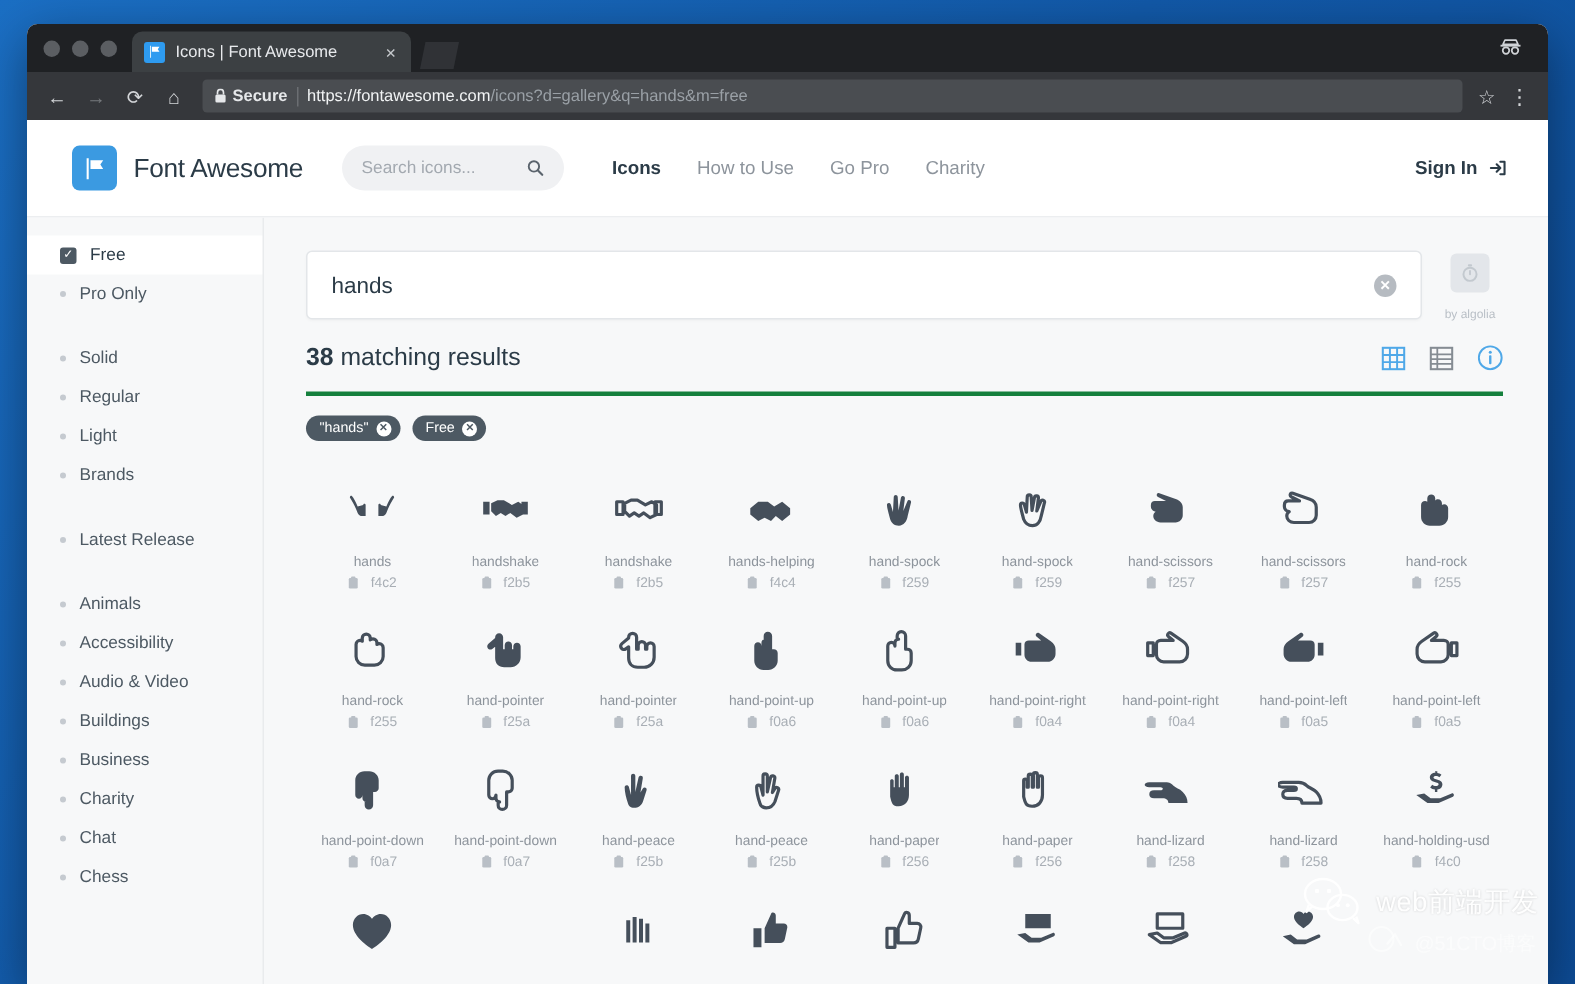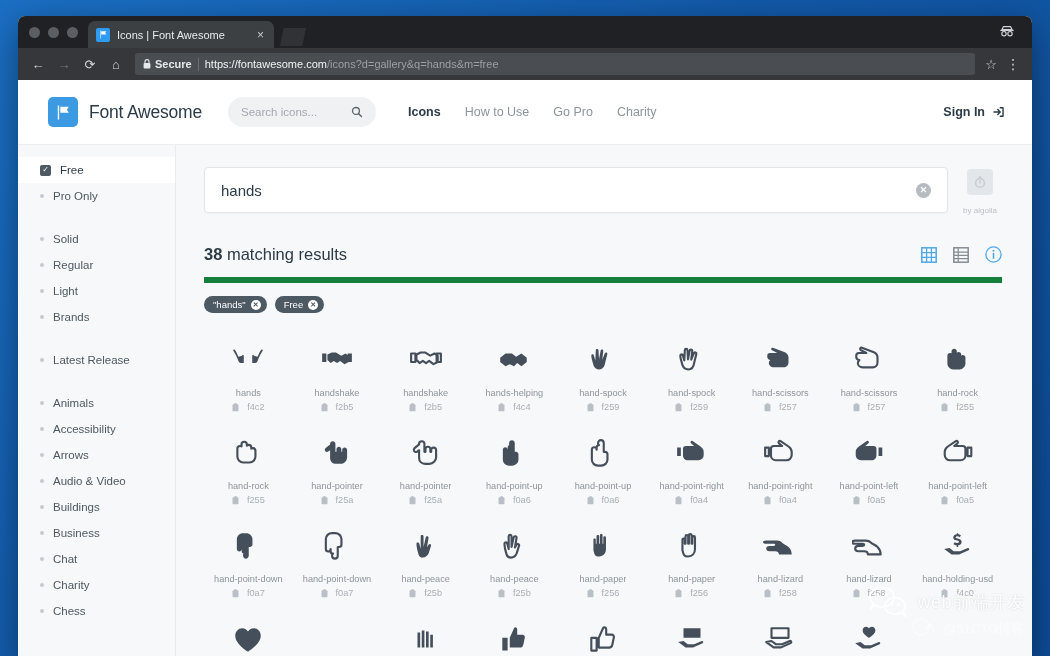--- a/index.html
+++ b/index.html
@@ -219,23 +219,23 @@
   .algolia-box {
     width: 26px; height: 26px; border-radius: 4px;
     background: #e3e6ea; margin: 0 auto 4px;
     display: flex; align-items: center; justify-content: center;
   }
   .algolia-box svg { width: 14px; height: 14px; display:block; }
   .algolia-txt { font-size: 8px; color: #b9bfc6; }
 
   .resultsrow {
     display: flex; align-items: center;
-    margin-top: 28px;
+    margin-top: 12px;
     padding-bottom: 13px;
-    border-bottom: 6px solid #15803d;
+    border-bottom: 3px solid #15803d;
   }
   .results-count { font-size: 16.5px; font-weight: bold; color: #2b3b47; }
   .results-count .w { font-weight: normal; }
   .viewtools { margin-left: auto; display: flex; align-items: center; gap: 16px; }
   .viewtools svg { display: block; }
 
   .chips { display: flex; gap: 8px; margin-top: 13px; }
   .chip {
     height: 17px;
     background: #4d5963;
@@ -439,41 +439,37 @@
             <div class="sb-item">
               <span class="sb-bullet"></span>
               <span>Animals</span>
             </div>
             <div class="sb-item">
               <span class="sb-bullet"></span>
               <span>Accessibility</span>
             </div>
             <div class="sb-item">
               <span class="sb-bullet"></span>
-              <span>Arrows</span>
-            </div>
-            <div class="sb-item">
-              <span class="sb-bullet"></span>
               <span>Audio &amp; Video</span>
             </div>
             <div class="sb-item">
               <span class="sb-bullet"></span>
               <span>Buildings</span>
             </div>
             <div class="sb-item">
               <span class="sb-bullet"></span>
               <span>Business</span>
             </div>
             <div class="sb-item">
               <span class="sb-bullet"></span>
+              <span>Charity</span>
+            </div>
+            <div class="sb-item">
+              <span class="sb-bullet"></span>
               <span>Chat</span>
-            </div>
-            <div class="sb-item">
-              <span class="sb-bullet"></span>
-              <span>Charity</span>
             </div>
             <div class="sb-item">
               <span class="sb-bullet"></span>
               <span>Chess</span>
             </div>
           </aside>
 
         <main class="content">
 
           <div class="searchrow">

